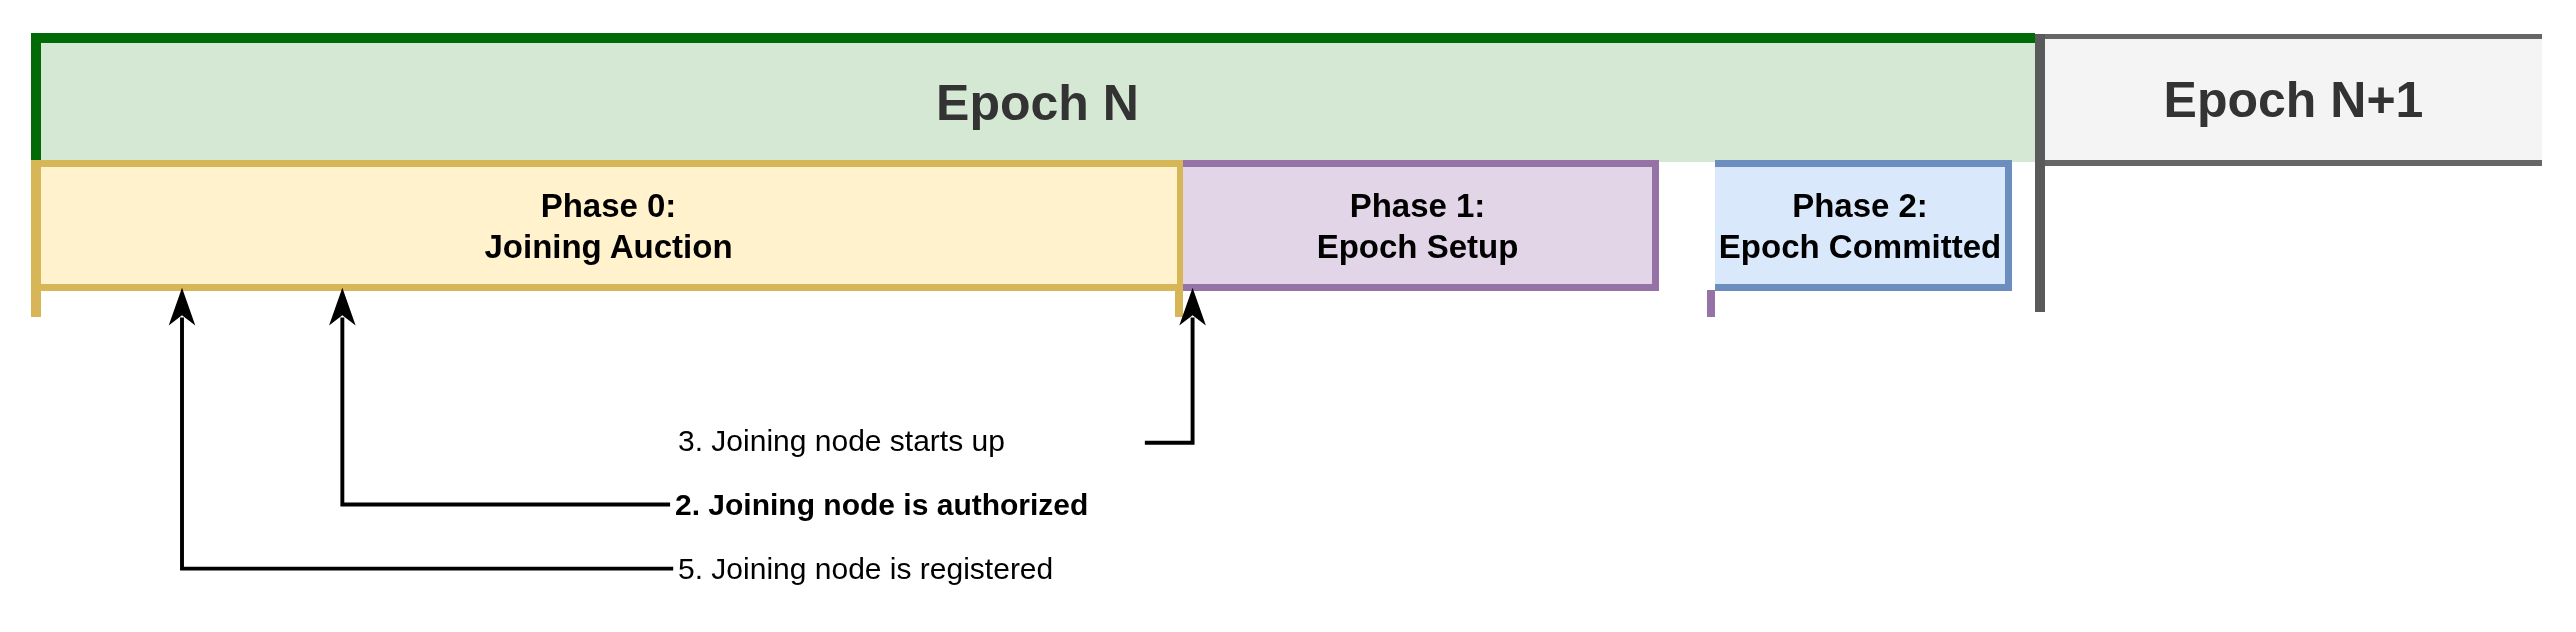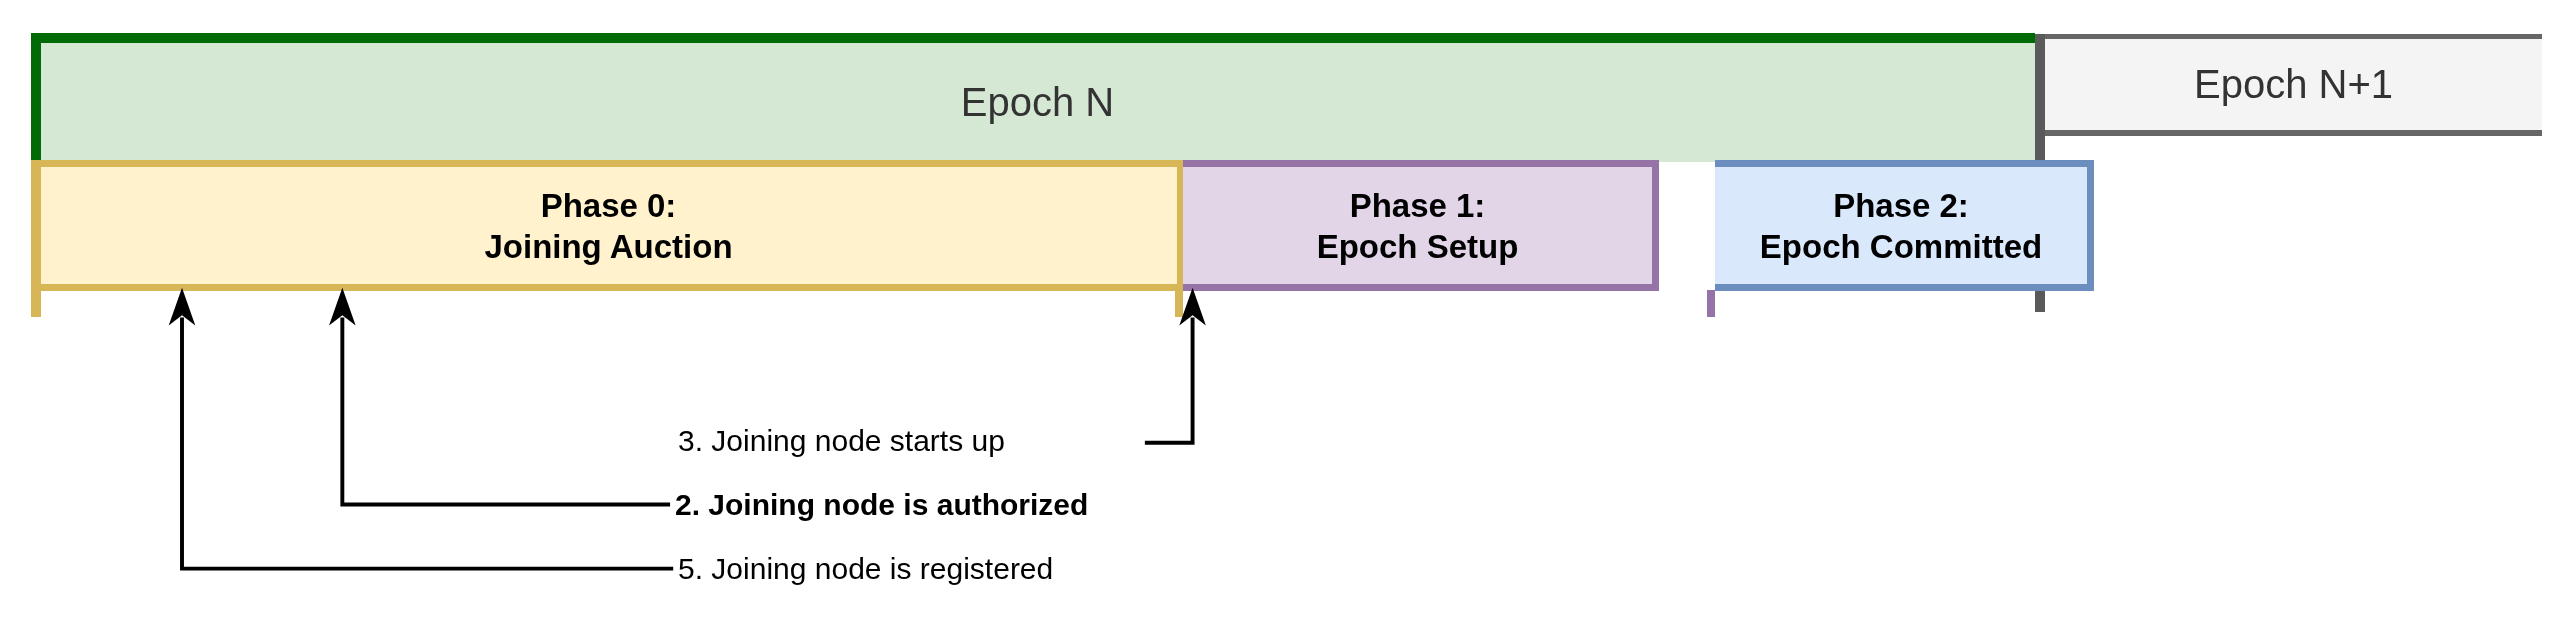--- a/index.html
+++ b/index.html
@@ -20,47 +20,47 @@
 
   .box { position:absolute; display:flex; align-items:center; justify-content:center; }
 
   .epoch-n {
     left:30.5px; top:33px; width:2004px; height:129px;
     background:var(--green-fill);
     border-top:10.2px solid var(--green-border);
     border-left:10.2px solid var(--green-border);
   }
   .epoch-n1 {
-    left:2045px; top:34px; width:497px; height:102px;
+    left:2045px; top:34px; width:497px; height:132px;
     background:var(--gray-fill);
     border-top:5.5px solid var(--gray-border);
     border-bottom:6.3px solid var(--gray-border);
   }
   .epoch-label {
-    font-size:40px; font-weight:400; color:var(--epoch-text); white-space:nowrap;
+    font-size:50px; font-weight:700; color:var(--epoch-text); white-space:nowrap;
   }
 
   .phase {
     top:160px; height:131px; flex-direction:column; line-height:41px;
     font-size:33px; font-weight:700; color:var(--ink); text-align:left; white-space:nowrap;
   }
   .phase0 {
     left:30.5px; width:1153px;
     background:var(--yellow-fill);
     border:7.8px solid var(--yellow-border);
     border-left-width:10.2px;
   }
   .phase1 {
     left:1183px; width:476px;
     background:var(--purple-fill);
     border:7.8px solid var(--purple-border);
     border-left:none;
   }
   .phase2 {
-    left:1715px; width:379px;
+    left:1715px; width:297px;
     background:var(--blue-fill);
     border:7.8px solid var(--blue-border);
     border-left:none;
   }
 
   .divider { position:absolute; left:2035px; top:34px; width:10.2px; height:278px; background:var(--divider); }
 
   .tick { position:absolute; top:290px; }
   .tick-left   { left:30.5px;   width:10.2px; height:27px; background:var(--yellow-border); }
   .tick-mid    { left:1175px; width:7.8px; height:27px; background:var(--yellow-border); }

